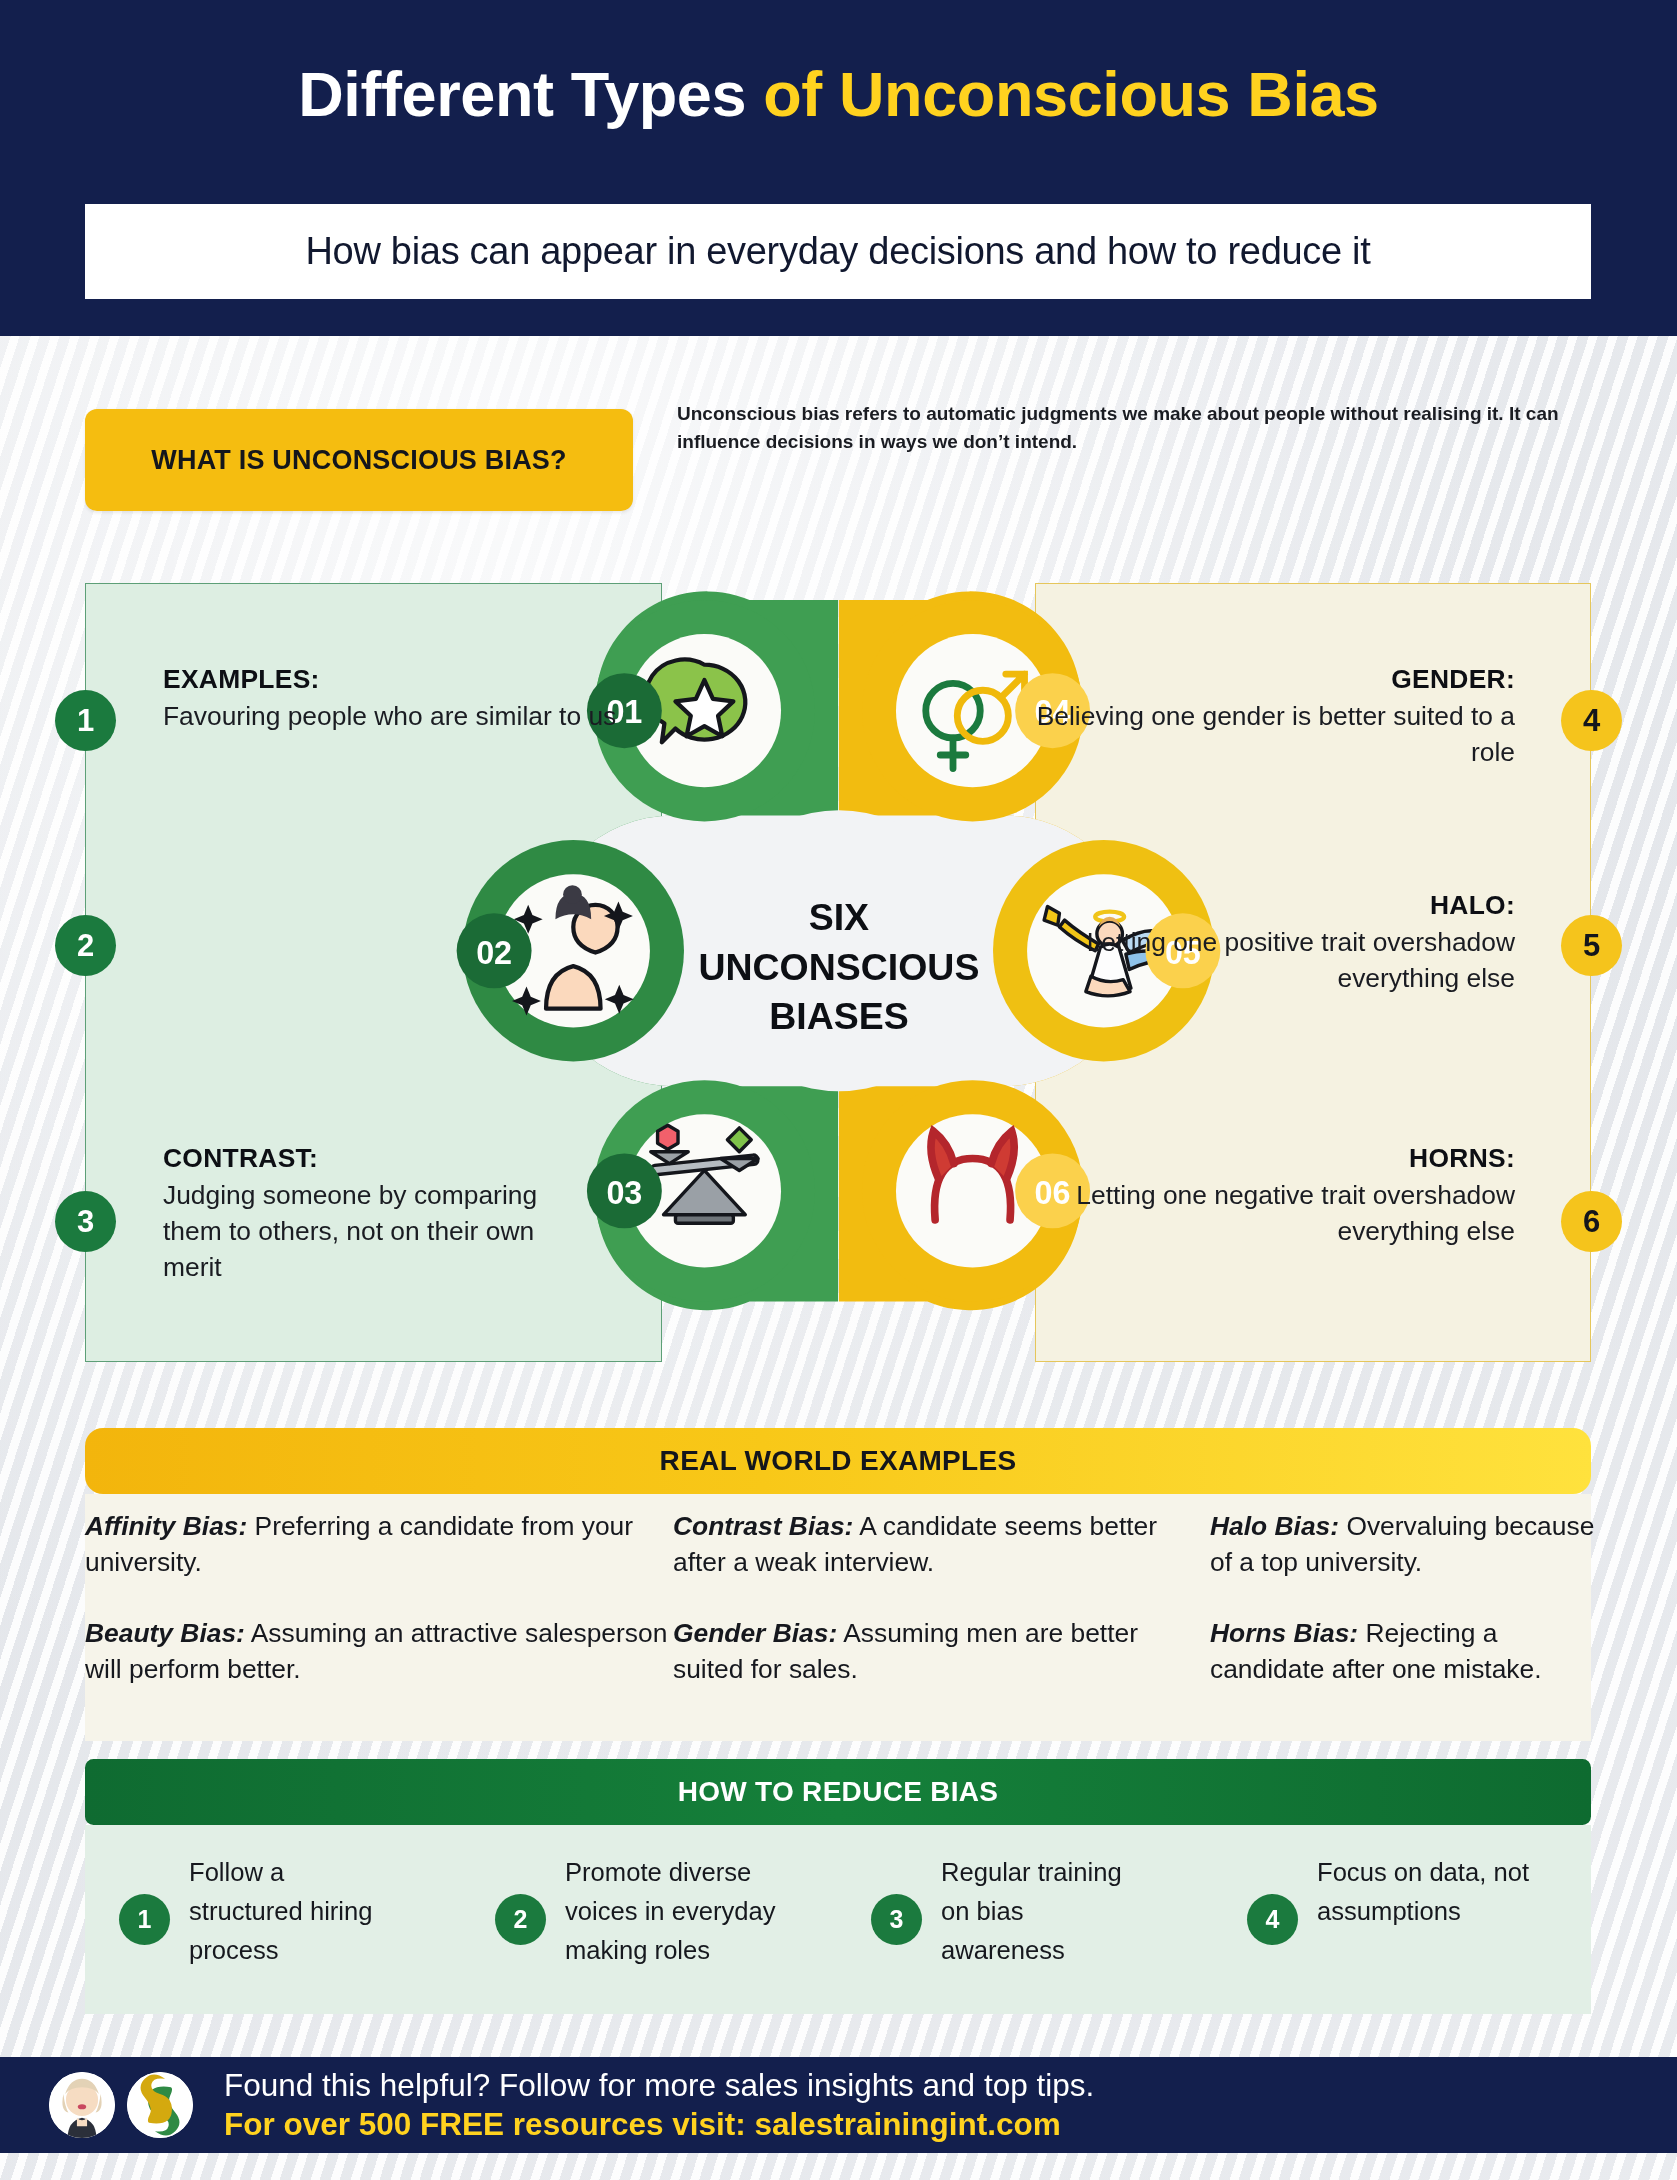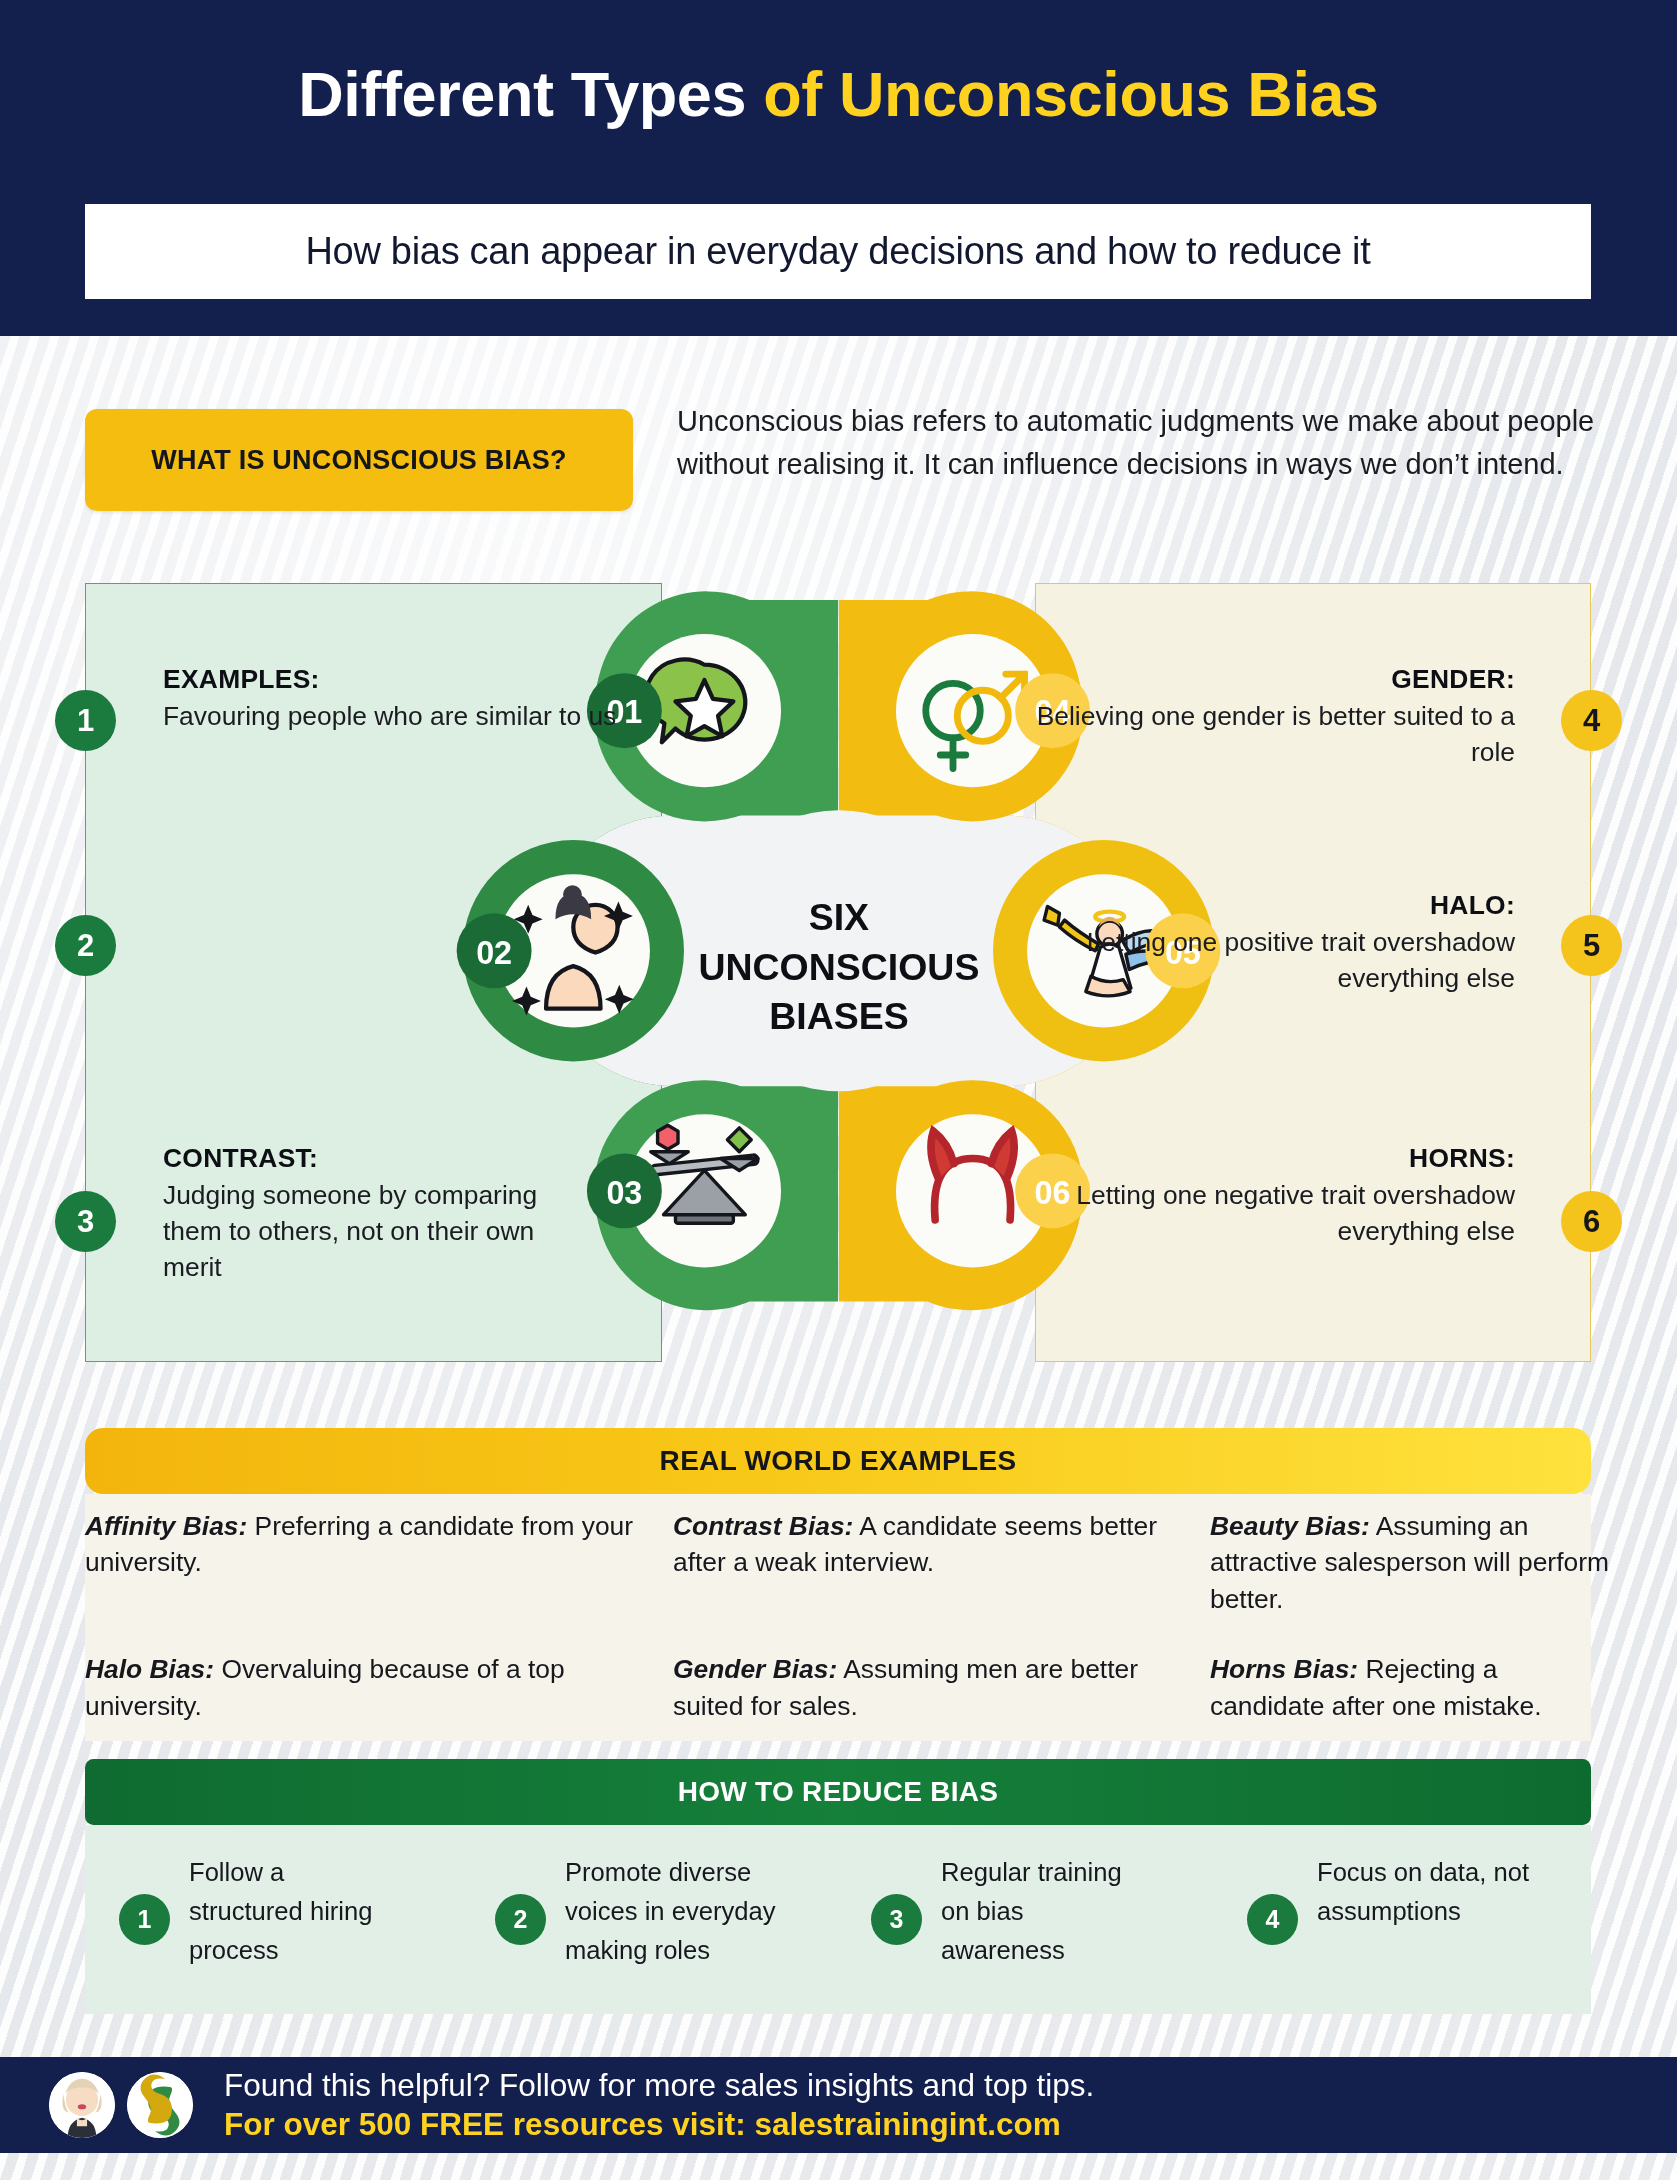--- a/index.html
+++ b/index.html
@@ -53,22 +53,23 @@
     background:#f5bd10; border-radius:12px;
     display:flex; align-items:center; justify-content:center;
     box-shadow:0 1.7px 3.4px rgba(0,0,0,0.08);
     z-index:4;
   }
   .whatis-pill span{
     font-size:27px; font-weight:bold; color:#14161c; letter-spacing:0.2px;
   }
   .whatis-body{
     position:absolute; left:677px; top:400px; width:920px;
-    font-size:29px; line-height:1.47; color:#1a1c22;
-    z-index:4;
+    font-size:19px; line-height:1.47; color:#1a1c22;
+    z-index:4;
+    font-weight:bold;
   }
 
   
   .panel {
     position:absolute; top:583px; height:779px; z-index:1;
   }
   .panel-left {
     left:85px; width:577px;
     background:#ddeee2; border:1.7px solid #5d9f77;
   }
@@ -362,22 +363,22 @@
     <div class="bias-desc">Letting one negative trait overshadow everything else</div>
   </div>
 
   <div class="rwe-wrap"></div>
   <div class="rwe-bar">
     <span>REAL WORLD EXAMPLES</span>
   </div>
   <div class="rwe-grid">
     <div class="rwe-item"><b>Affinity Bias:</b><span> Preferring a candidate from your university.</span></div>
     <div class="rwe-item"><b>Contrast Bias:</b><span> A candidate seems better after a weak interview.</span></div>
+    <div class="rwe-item"><b>Halo Bias:</b><span> Overvaluing because of a top university.</span></div>
     <div class="rwe-item"><b>Beauty Bias:</b><span> Assuming an attractive salesperson will perform better.</span></div>
-    <div class="rwe-item"><b>Halo Bias:</b><span> Overvaluing because of a top university.</span></div>
     <div class="rwe-item"><b>Gender Bias:</b><span> Assuming men are better suited for sales.</span></div>
     <div class="rwe-item"><b>Horns Bias:</b><span> Rejecting a candidate after one mistake.</span></div>
   </div>
 
   <div class="htr-wrap"></div>
   <div class="htr-bar">
     <span>HOW TO REDUCE BIAS</span>
   </div>
   <div class="htr-grid">
     <div class="htr-item">

